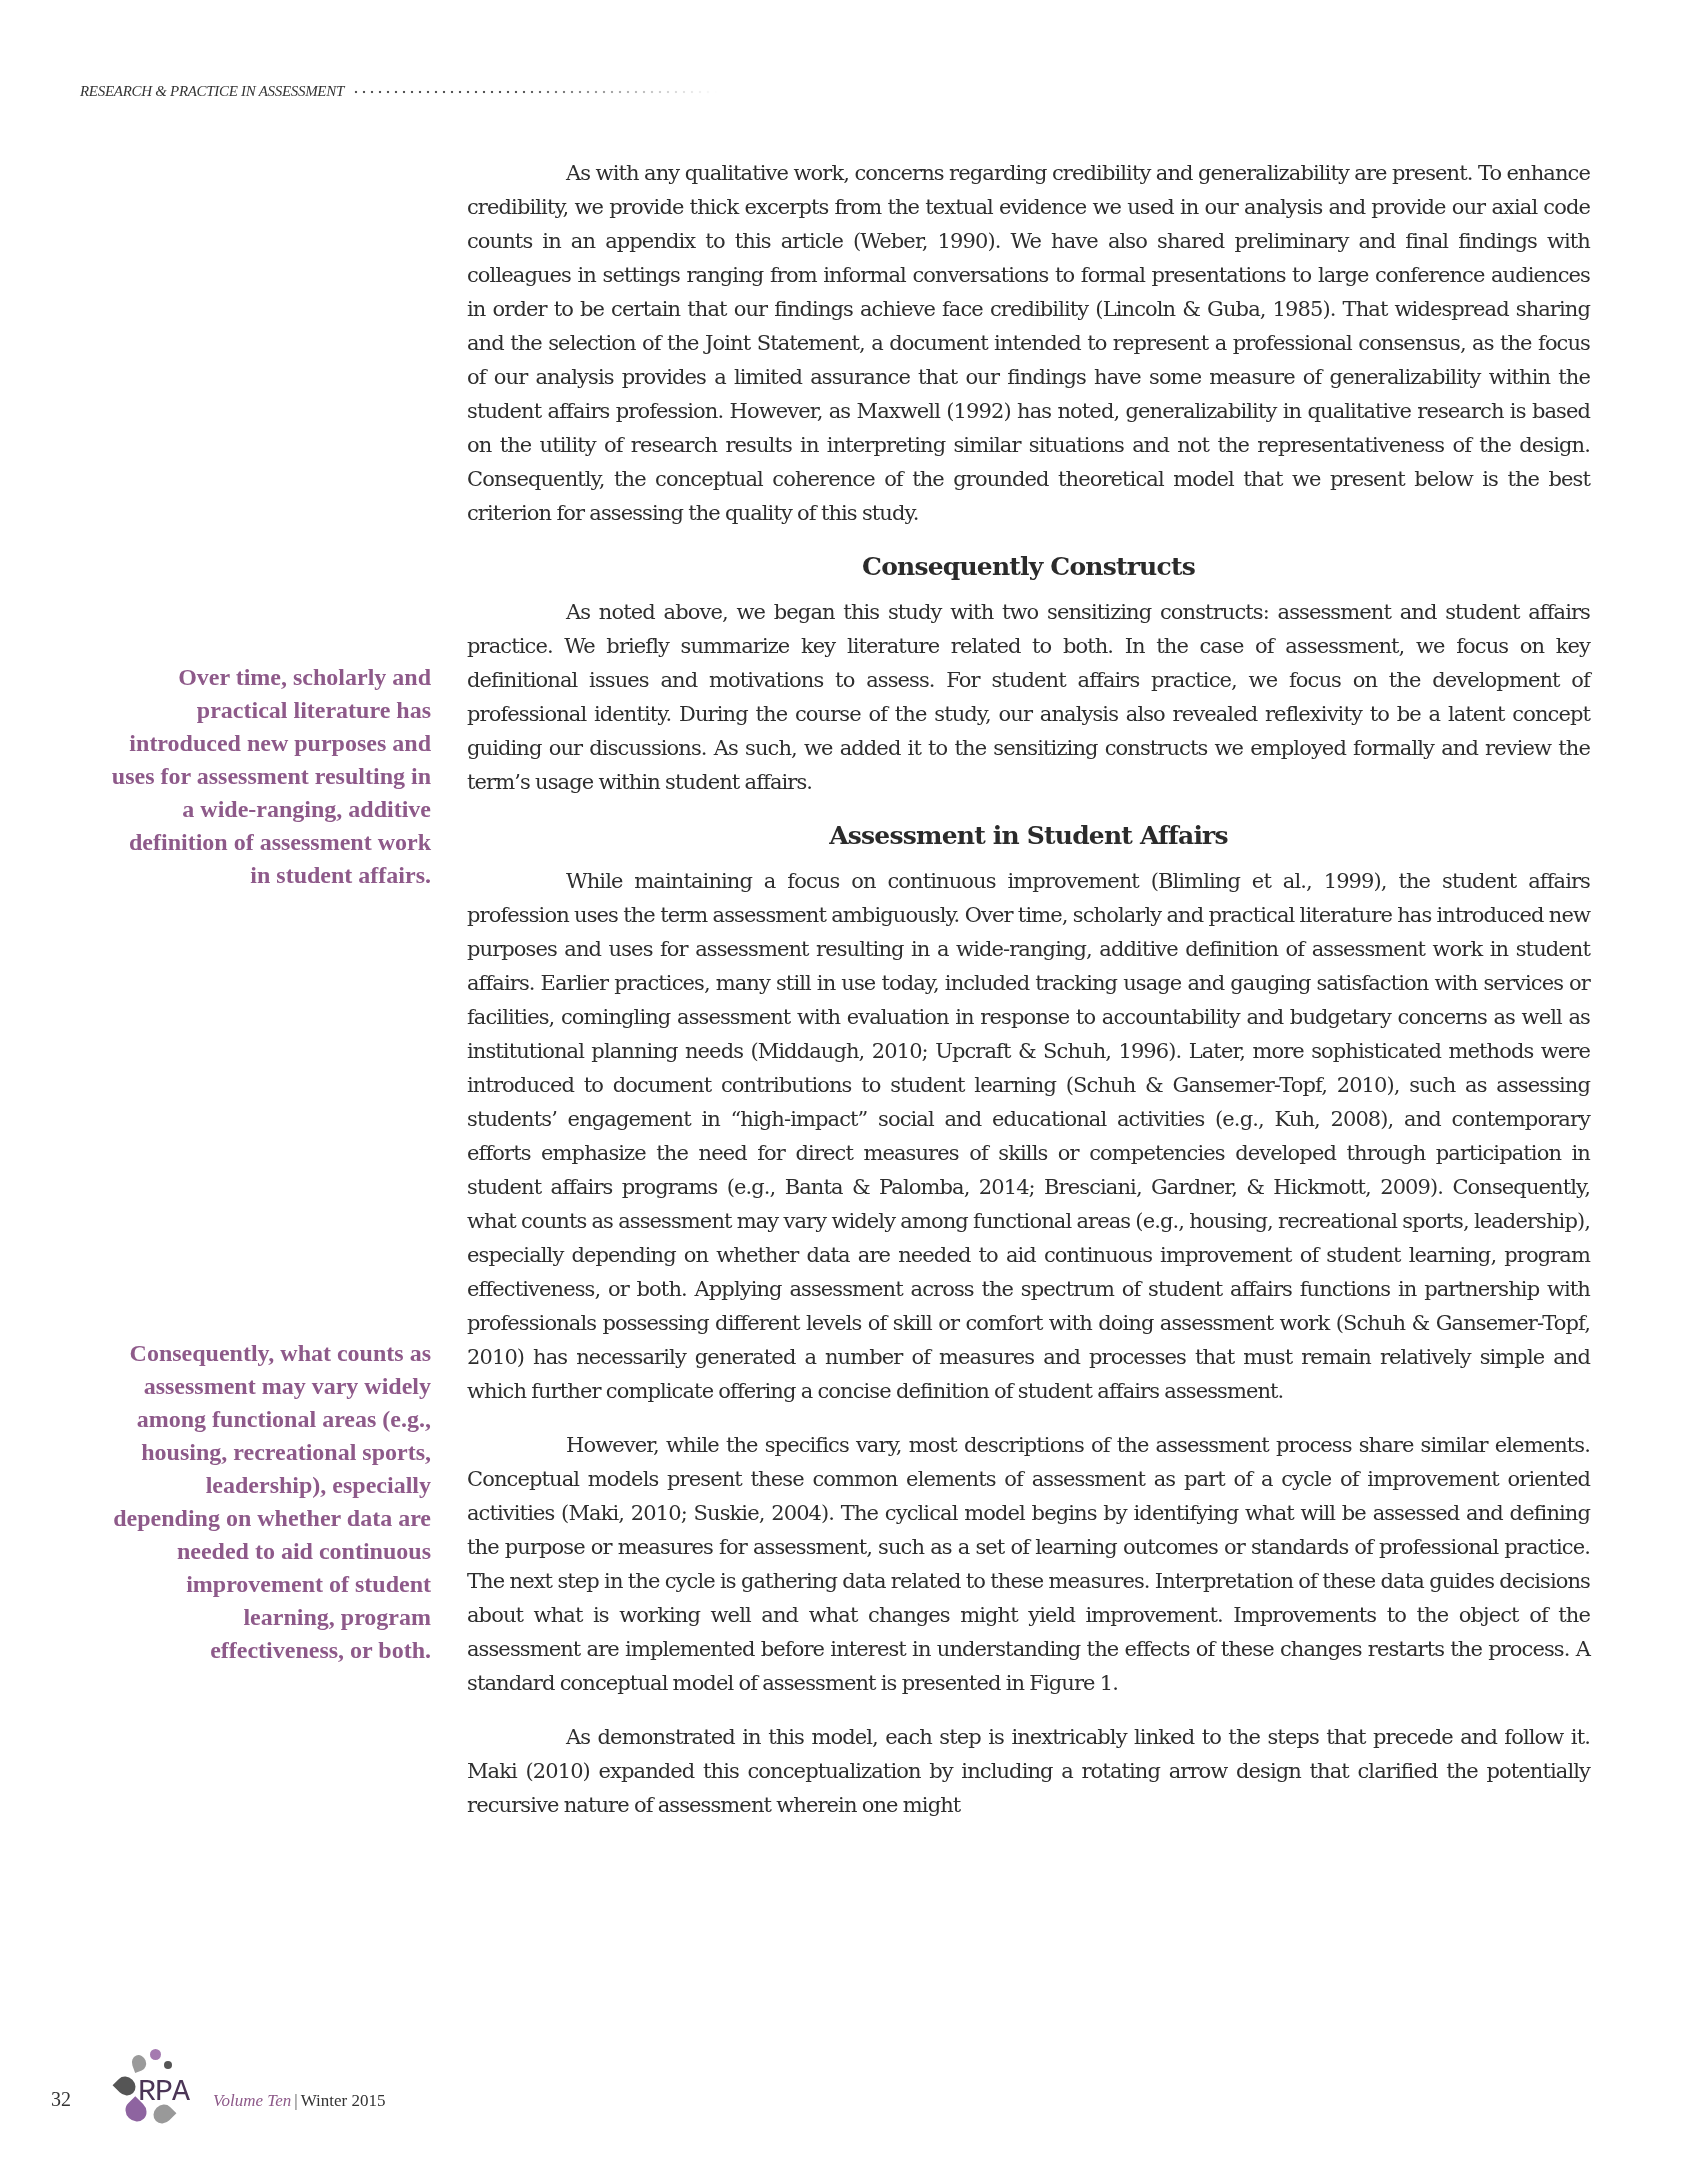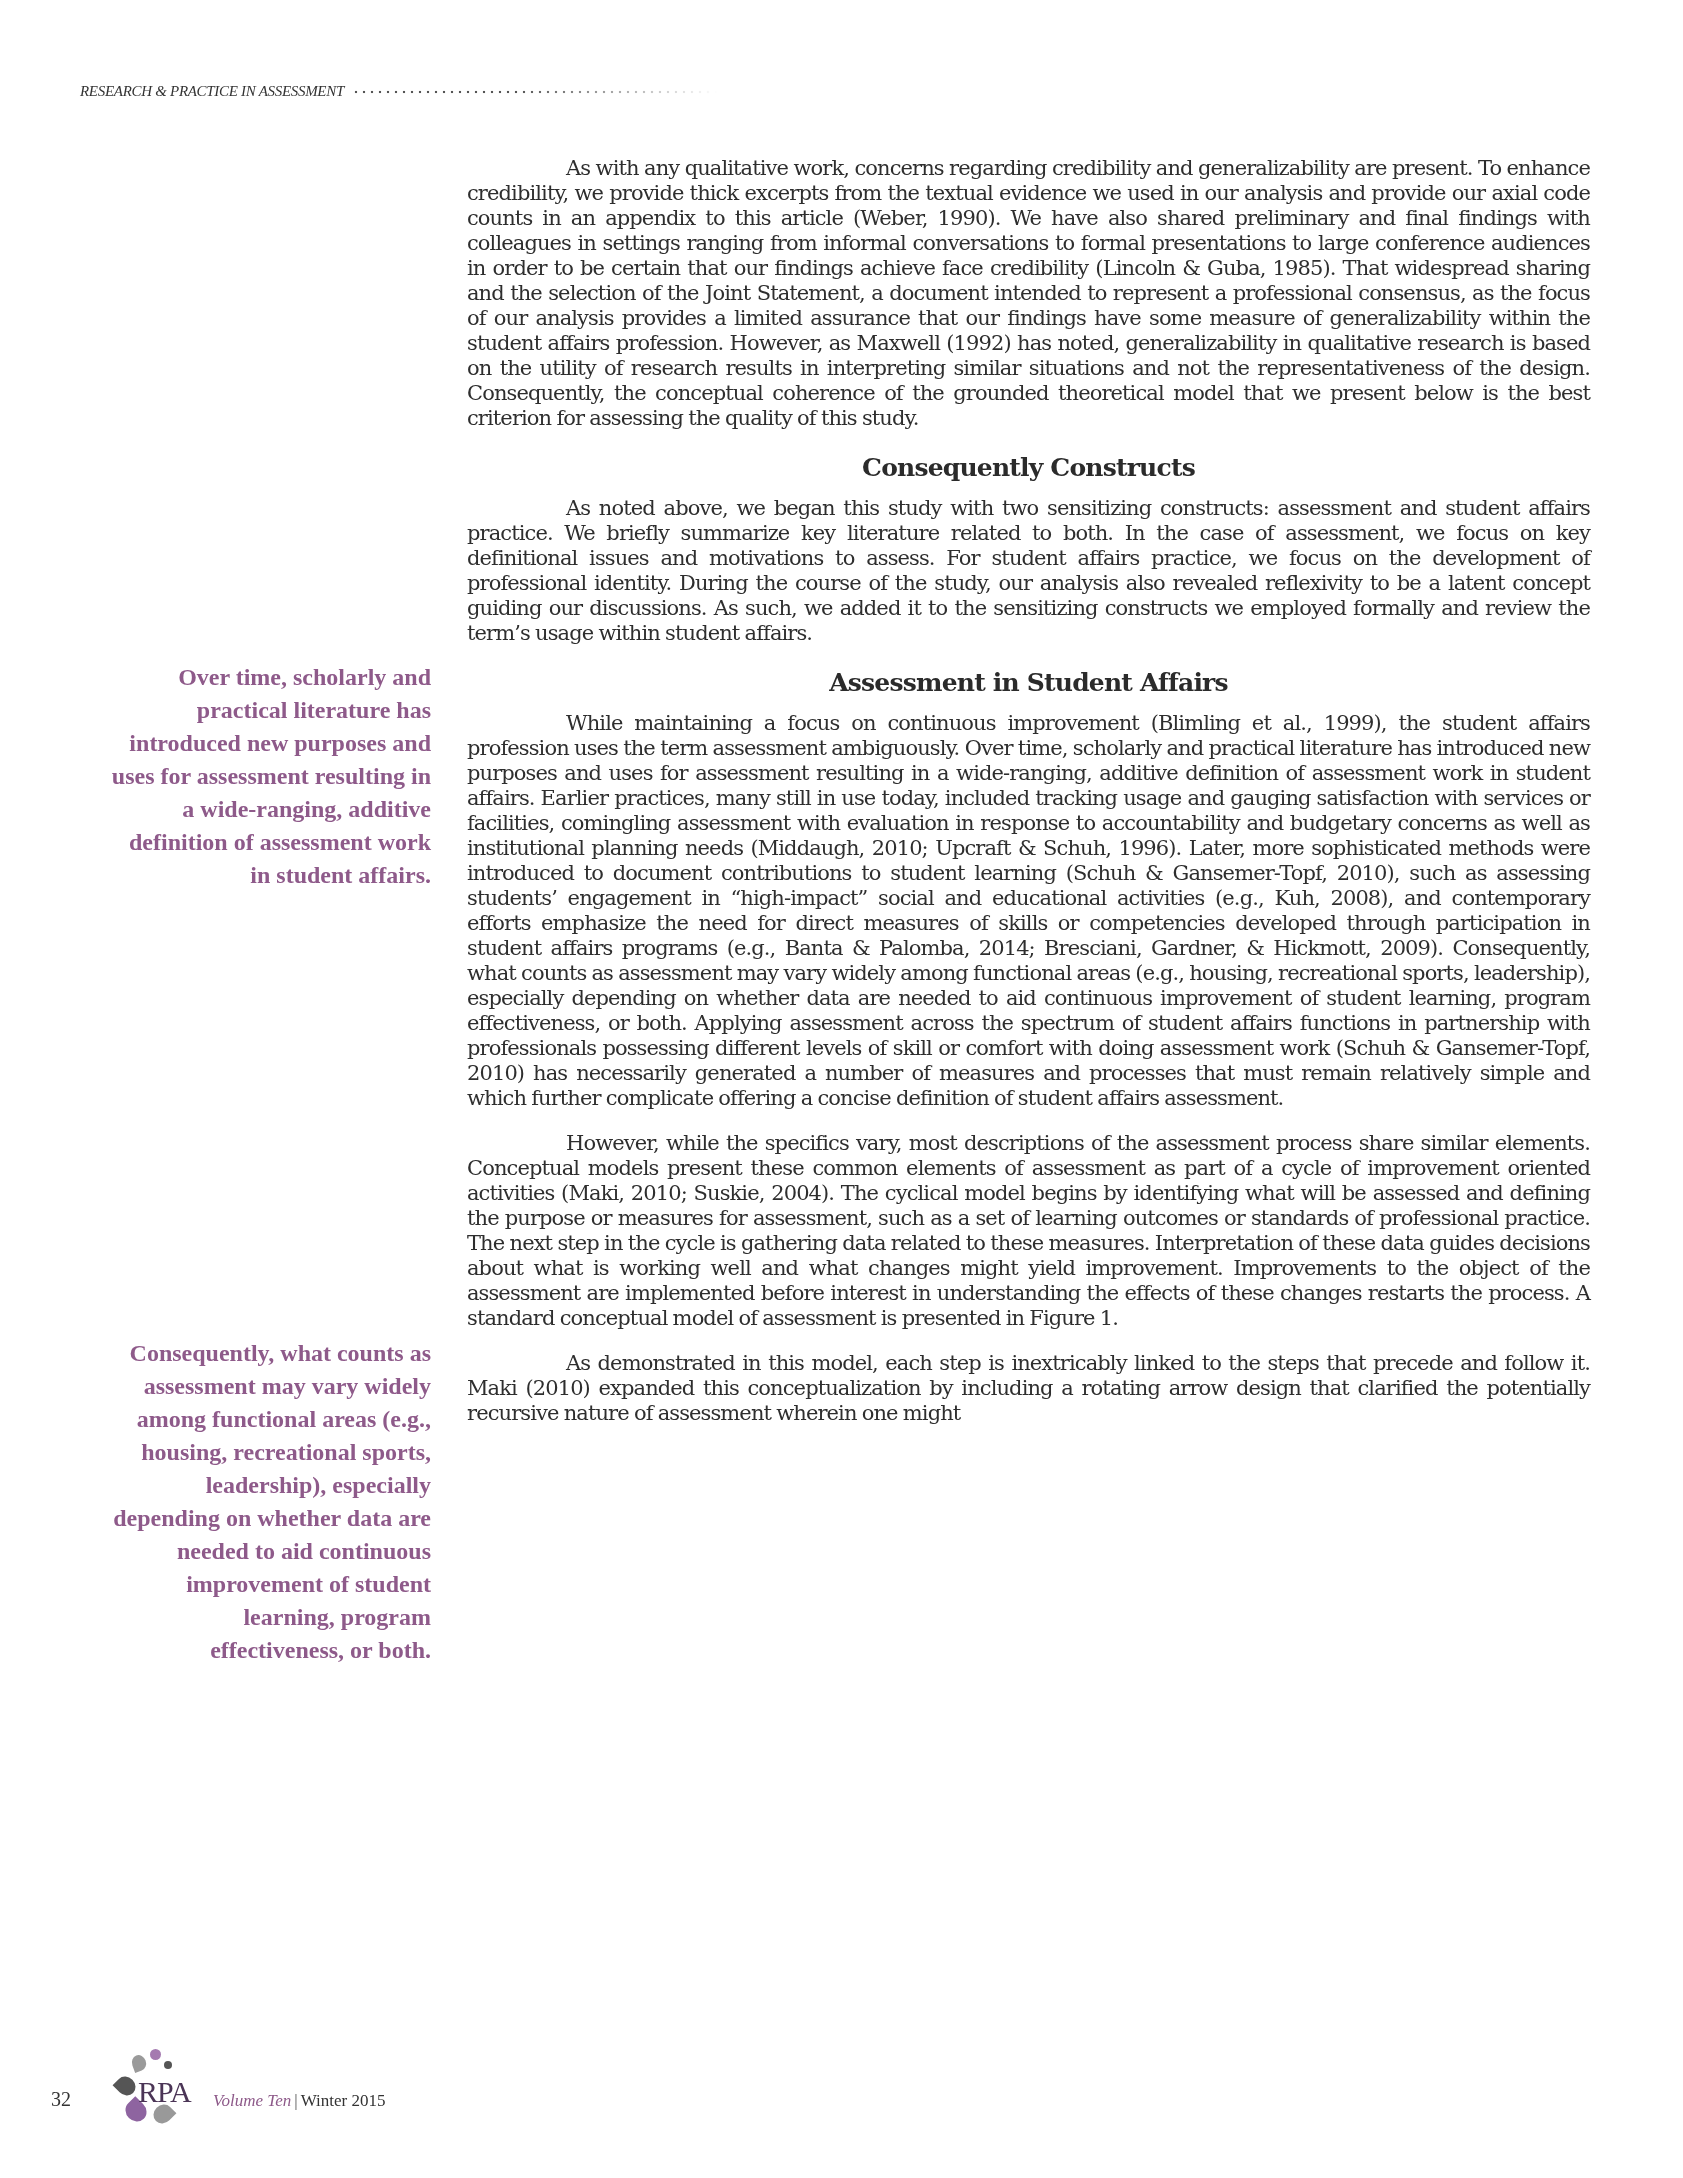--- a/index.html
+++ b/index.html
@@ -8,35 +8,35 @@
 
   .running-head { position: absolute; left: 80px; top: 83px; display: flex; align-items: center; }
   .running-head-title { font-family: "Liberation Serif", serif; font-style: italic; font-size: 15px; letter-spacing: -0.3px; color: #333; text-transform: uppercase; white-space: nowrap; }
   .dot-leader { margin-left: 8px; width: 366px; height: 6px;
     background-image: radial-gradient(circle, #555 1.2px, transparent 1.6px);
     background-size: 8px 6px; background-repeat: repeat-x;
     -webkit-mask-image: linear-gradient(to right, #000 0%, #000 45%, transparent 100%);
     mask-image: linear-gradient(to right, #000 0%, #000 45%, transparent 100%); }
 
   .main { position: absolute; left: 467px; top: 156px; width: 1123px; }
-  .body-text { font-family: "DejaVu Serif", serif; font-size: 21px; line-height: 25px; text-align: justify; margin: 0; color: #2e2e2e; letter-spacing: -0.9px; word-spacing: -0.6px; }
+  .body-text { font-family: "DejaVu Serif", serif; font-size: 21px; line-height: 34px; text-align: justify; margin: 0; color: #2e2e2e; letter-spacing: -0.9px; word-spacing: -0.6px; }
   .indent { text-indent: 99px; }
   .h-center { font-family: "DejaVu Serif", serif; font-weight: bold; font-size: 25px; text-align: center; margin: 22px 0 14px 0; color: #2b2b2b; letter-spacing: -0.8px; }
   .h-left { font-family: "DejaVu Serif", serif; font-weight: bold; font-size: 25px; text-align: center; margin: 22px 0 14px 0; color: #2b2b2b; letter-spacing: -0.8px; }
   .para-gap { margin-top: 20px; }
 
   .pullquote { position: absolute; right: 1252px; width: 327px; text-align: right; font-family: "Liberation Serif", serif; font-weight: bold; font-size: 24px; line-height: 33px; color: #8e5a8a; margin: 0; }
   .pq1 { top: 661px; }
   .pq2 { top: 1337px; }
 
   .footer { position: absolute; left: 51px; top: 2049px; display: flex; align-items: center; }
   .page-number { font-family: "Liberation Serif", serif; font-size: 20px; color: #333; margin-top: 22px; width: 63px; }
   .logo { position: relative; width: 79px; height: 79px; }
   .petal { position: absolute; border-radius: 50% 50% 50% 0; }
-  .logo-text { position: absolute; left: 24px; top: 26px; font-family: Liberation Serif, serif; font-size: 30px; color: #4b3556; letter-spacing: -1px; }
+  .logo-text { position: absolute; left: 24px; top: 26px; font-family: Liberation Mono, monospace; font-size: 30px; color: #4b3556; letter-spacing: -1px; }
   .volume { font-family: "Liberation Serif", serif; font-size: 17px; margin-top: 24px; margin-left: 20px; white-space: nowrap; }
   .volume-name { font-style: italic; color: #8e5a8a; }
   .volume-sep { color: #555; margin: 0 3px; }
   .volume-season { color: #333; }
 </style>
 </head>
 <body>
 
 <div class="page">
 

